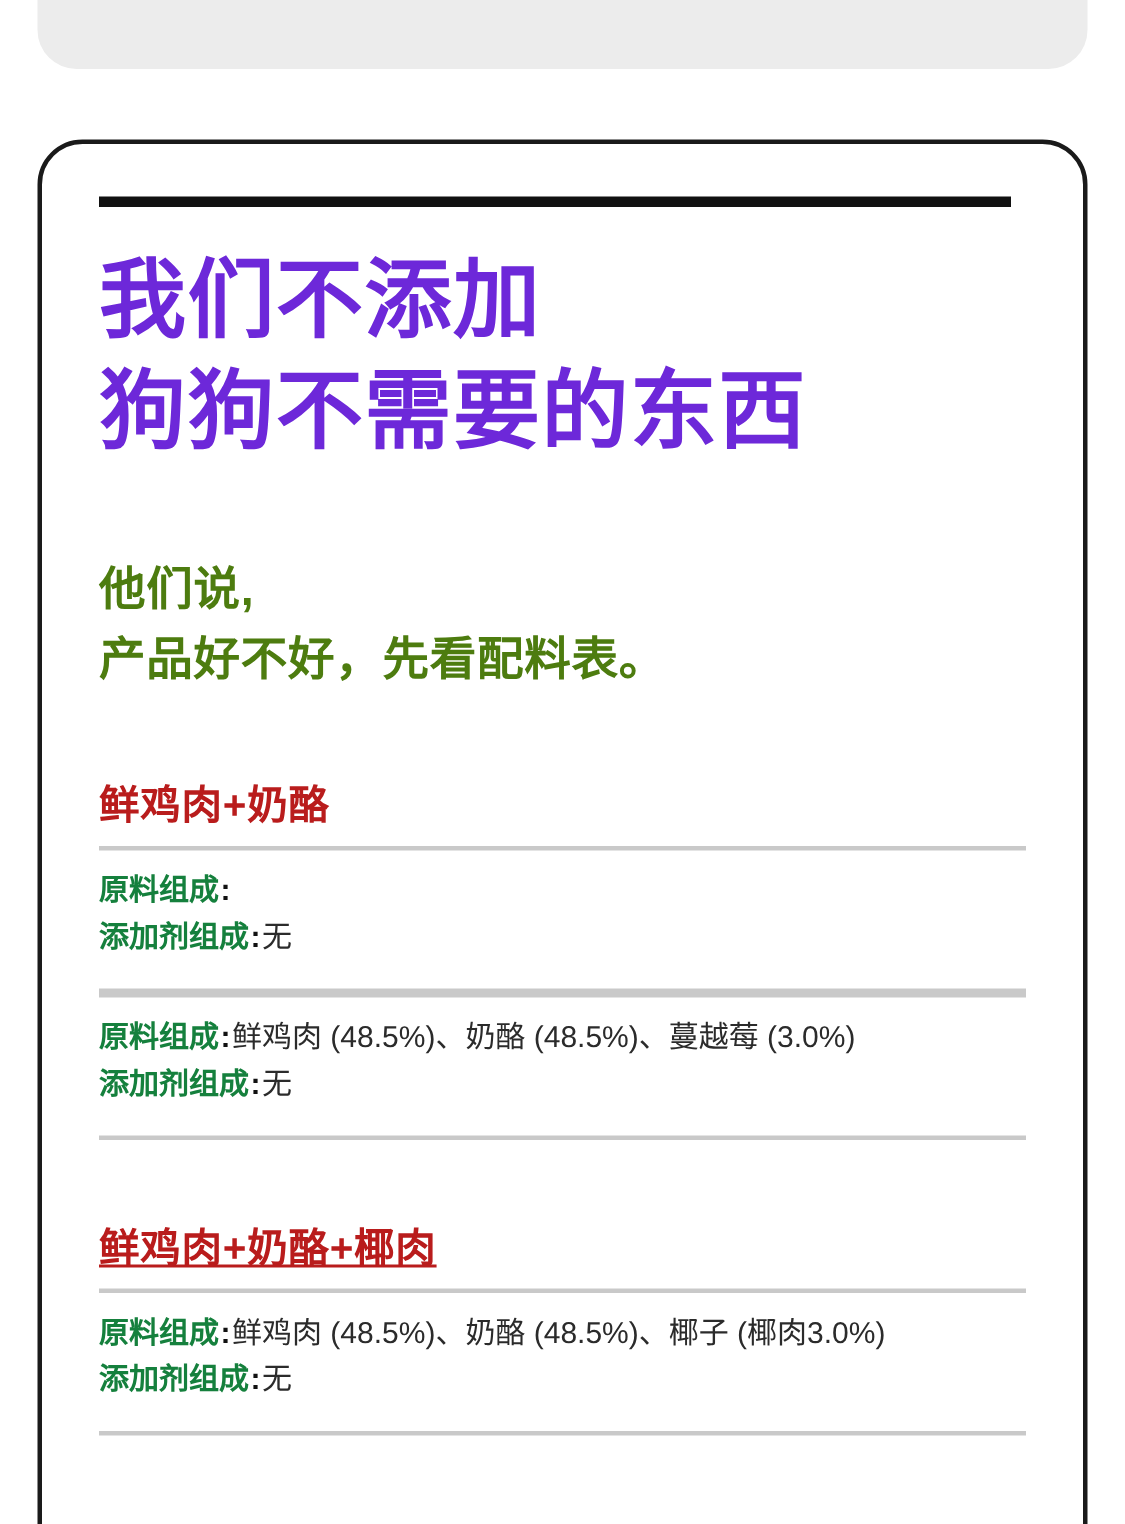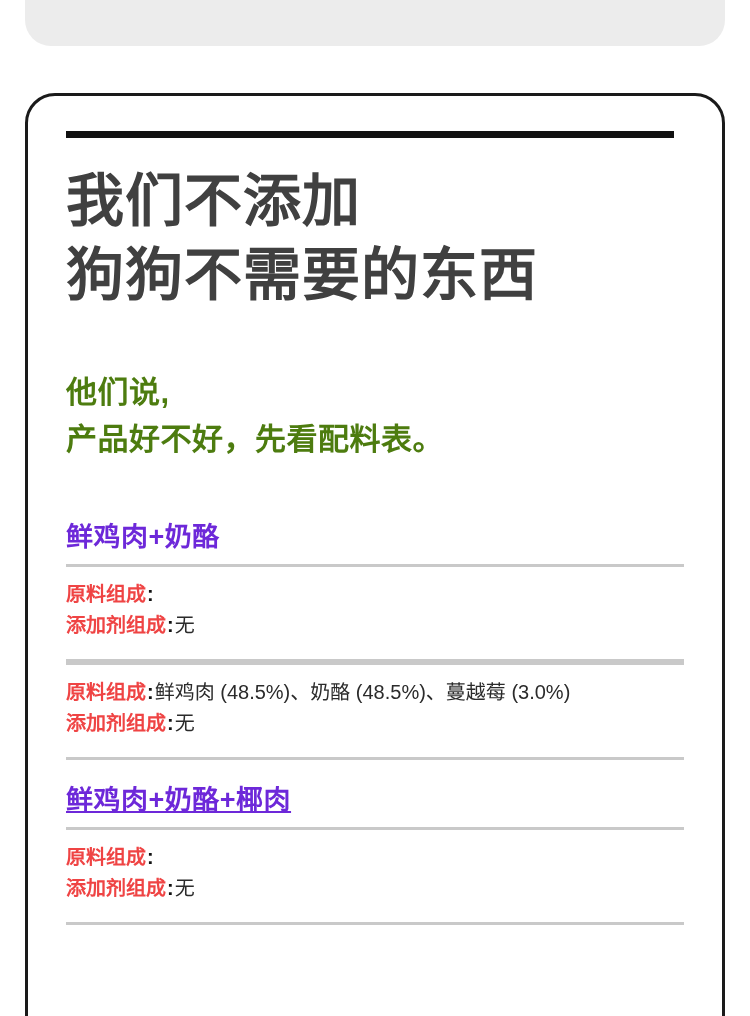--- a/index.html
+++ b/index.html
@@ -51,21 +51,21 @@
     background: #111111;
     width: 608px;
     margin: 0 0 26px 0;
   }
 
   .headline {
     font-size: 58px;
     line-height: 1.28;
     font-weight: bold;
     letter-spacing: 1px;
-    color: #404040;
+    color: #6d28d9;
     margin: 0;
   }
   .headline .l2 { display: block; }
 
   .subhead {
     margin-top: 58px;
     font-size: 31px;
     line-height: 1.5;
     font-weight: bold;
     color: #4d7c0f;
@@ -77,23 +77,24 @@
     margin-top: 52px;
   }
 
   .product {
     margin-bottom: 0;
   }
 
   .product-name {
     font-size: 27px;
     font-weight: bold;
-    color: #6d28d9;
+    color: #b91c1c;
     letter-spacing: 0.5px;
     padding-bottom: 10px;
+    margin-top: 32px;
   }
 
   .divider {
     height: 3px;
     background: #c9c9c9;
     width: 100%;
   }
 
   .spec-list {
     padding: 12px 0 18px 0;
@@ -103,21 +104,21 @@
     display: flex;
     align-items: baseline;
     font-size: 20px;
     line-height: 1.55;
     color: #2b2b2b;
     white-space: nowrap;
   }
 
   .spec-label {
     font-weight: bold;
-    color: #ef4444;
+    color: #15803d;
     flex: 0 0 auto;
   }
   .spec-sep {
     font-weight: bold;
     color: #111111;
     padding: 0 1px;
   }
   .spec-value {
     color: #2b2b2b;
     flex: 0 1 auto;
@@ -179,20 +180,21 @@
         <div class="divider"></div>
       </div>
 
       <div class="product">
         <div class="product-name" style="padding-top:18px;text-decoration:underline;">鲜鸡肉+奶酪+椰肉</div>
         <div class="divider"></div>
         <div class="spec-list">
           <div class="spec-row">
             <span class="spec-label">原料组成</span>
             <span class="spec-sep">:</span>
+            <span class="spec-value">鲜鸡肉 (48.5%)、奶酪 (48.5%)、椰子 (椰肉3.0%)</span>
           </div>
           <div class="spec-row">
             <span class="spec-label">添加剂组成</span>
             <span class="spec-sep">:</span>
             <span class="spec-value">无</span>
           </div>
         </div>
         <div class="divider"></div>
       </div>
 

